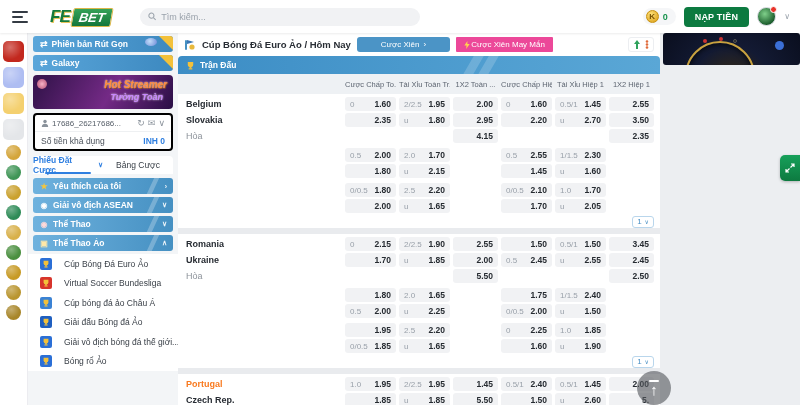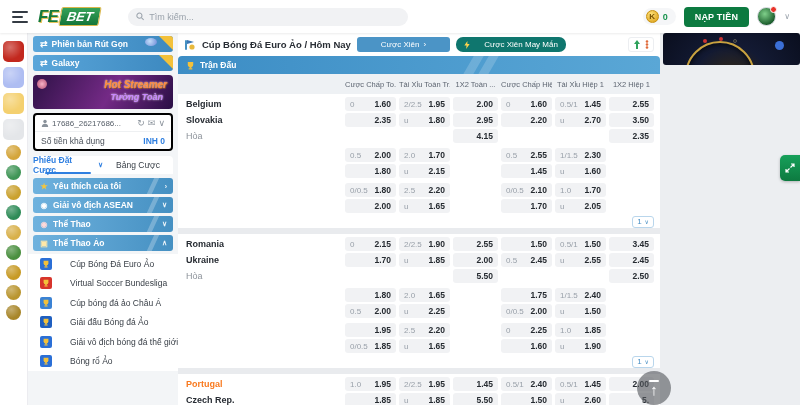--- a/index.html
+++ b/index.html
@@ -5,21 +5,21 @@
   * { margin:0; padding:0; box-sizing:border-box; }
   html,body { width:800px; height:405px; overflow:hidden; }
   body { font-family:"Liberation Sans", sans-serif; background:#e9ebee; position:relative; }
 
   
   .topbar { position:absolute; left:0; top:0; width:800px; height:33px; background:#fff;
             display:flex; align-items:center; box-shadow:0 1px 2px rgba(0,0,0,.08); z-index:30; }
   .burger { width:16px; height:12px; margin-left:12px; display:flex; flex-direction:column; justify-content:space-between; cursor:pointer; }
   .burger span { height:2px; background:#343b44; border-radius:1px; }
   .burger span:nth-child(2){ width:70%; }
-  .logo { display:flex; align-items:flex-start; margin-left:10px; }
+  .logo { display:flex; align-items:flex-end; margin-left:22px; }
   .logo .fe { font-style:italic; font-weight:900; font-size:17px; color:#157a3b; letter-spacing:-1px;
               text-shadow:1px 1px 0 #e5c35a; }
   .logo .bet { margin-left:2px; background:linear-gradient(180deg,#35a258,#14763a); color:#fff;
                font-style:italic; font-weight:900; font-size:13px; padding:1px 6px;
                transform:skewX(-10deg); border:1px solid #d9b64a; border-radius:2px; }
   .search { margin-left:28px; width:280px; height:18px; background:#f1f2f4; border-radius:9px;
             display:flex; align-items:center; padding:0 8px; gap:5px; }
   .search input { border:none; outline:none; background:transparent; font-size:9px; color:#444; width:100%;
                   font-family:"Liberation Sans", sans-serif; }
   .search input::placeholder { color:#9aa2ab; }
@@ -78,33 +78,33 @@
                             background:#2f7fe0; border-radius:1px; }
   .menu { margin-top:4px; }
   .menu-group { position:relative; margin:0 5px 3px 5px; height:16px; border-radius:3px;
                 background:linear-gradient(90deg,#6fb2de,#4590c2); color:#fff; font-size:8.5px; font-weight:bold;
                 display:flex; align-items:center; padding:0 6px; gap:4px; cursor:pointer; overflow:hidden; }
   .menu-group .gi { width:10px; text-align:center; font-size:8px; }
   .menu-group .lbl { flex:1; white-space:nowrap; overflow:hidden; }
   .menu-group .chev { font-size:7px; opacity:.9; }
   .menu-group .stripe { position:absolute; right:18px; top:-3px; width:5px; height:24px; background:rgba(255,255,255,.25); transform:skewX(-25deg); }
   .submenu { background:#fff; margin:0 0 0 0; }
-  .submenu-item { height:19.5px; display:flex; align-items:center; gap:18px; padding:0 8px 0 12px;
+  .submenu-item { height:19.5px; display:flex; align-items:center; gap:12px; padding:0 8px 0 12px;
                   font-size:8.5px; color:#3a4048; cursor:pointer; white-space:nowrap; overflow:hidden; }
   .submenu-item .tile { width:12px; height:12px; border-radius:2px; flex:none; display:flex; align-items:center; justify-content:center; }
 
   
   .crumbbar { position:absolute; left:178px; top:33px; width:482px; height:23px; background:#fff;
               display:flex; align-items:center; gap:6px; padding:0 6px; z-index:10; }
   .crumb-ic { width:12px; height:12px; flex:none; }
   .crumb-text { font-size:9.5px; font-weight:bold; color:#272c33; white-space:nowrap; }
   .btn-parlay { background:#4b94c6; color:#fff; font-size:8px; border:none; border-radius:3px;
                 padding:3px 24px; cursor:pointer; display:flex; align-items:center; gap:4px; }
-  .btn-lucky { background:#0f766e; color:#fff; font-size:8px; border:none; border-radius:7px;
-               padding:3px 8px; cursor:pointer; display:flex; align-items:center; gap:14px; }
+  .btn-lucky { background:#ec4899; color:#fff; font-size:8px; border:none; border-radius:1px;
+               padding:3px 8px; cursor:pointer; display:flex; align-items:center; gap:1px; }
   .sort-box { margin-left:auto; background:#fff; border:1px solid #eceef1; border-radius:3px;
               display:flex; align-items:center; gap:4px; padding:2px 4px; cursor:pointer; }
 
   .card { position:absolute; left:178px; top:56px; width:482px; bottom:0; background:#fff; overflow:hidden; z-index:10; }
   .section-hd { height:18px; background:linear-gradient(90deg,#3c8dc5,#5aa7d6); border-radius:4px 4px 0 0;
                 display:flex; align-items:center; gap:5px; padding:0 8px; color:#fff; font-size:8.5px; font-weight:bold;
                 position:relative; overflow:hidden; }
   .section-hd .stripe { position:absolute; top:-4px; width:10px; height:28px; background:rgba(255,255,255,.18); transform:skewX(-30deg); }
   .grid-row { display:grid; grid-template-columns:156px 51px 51px 45px 51px 51px 45px; column-gap:3px;
               align-items:center; padding:0 4px 0 8px; }

